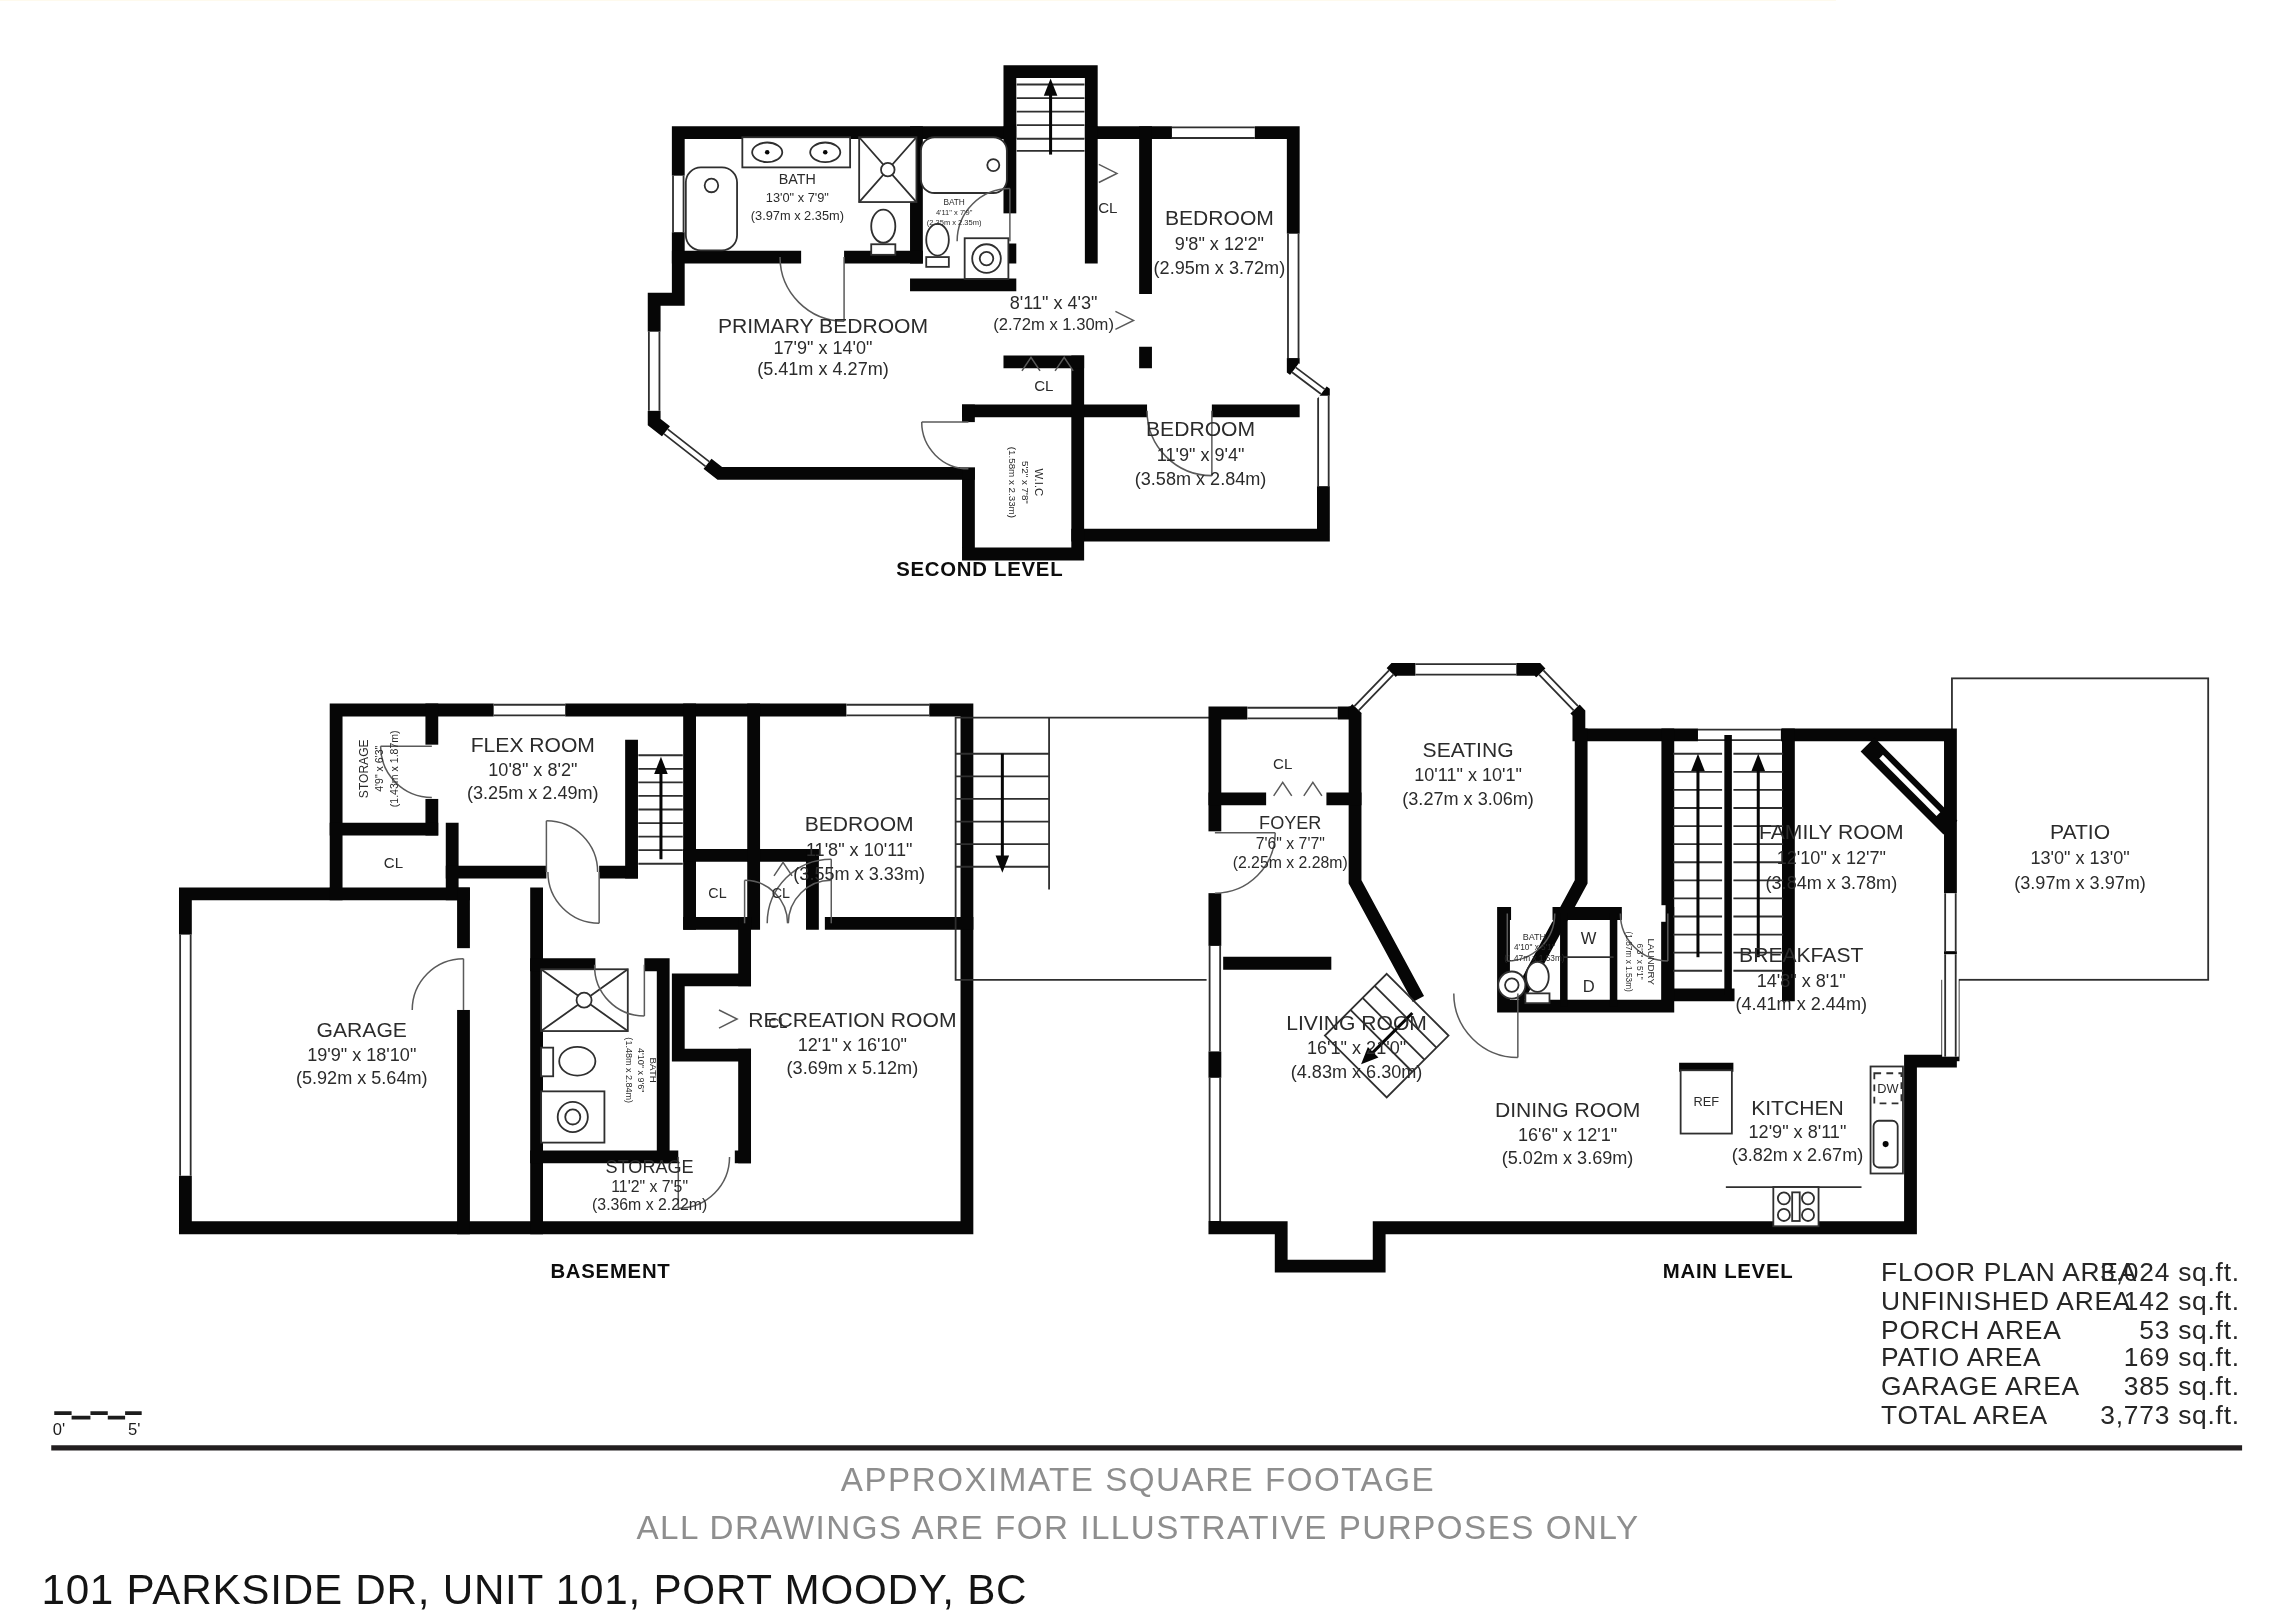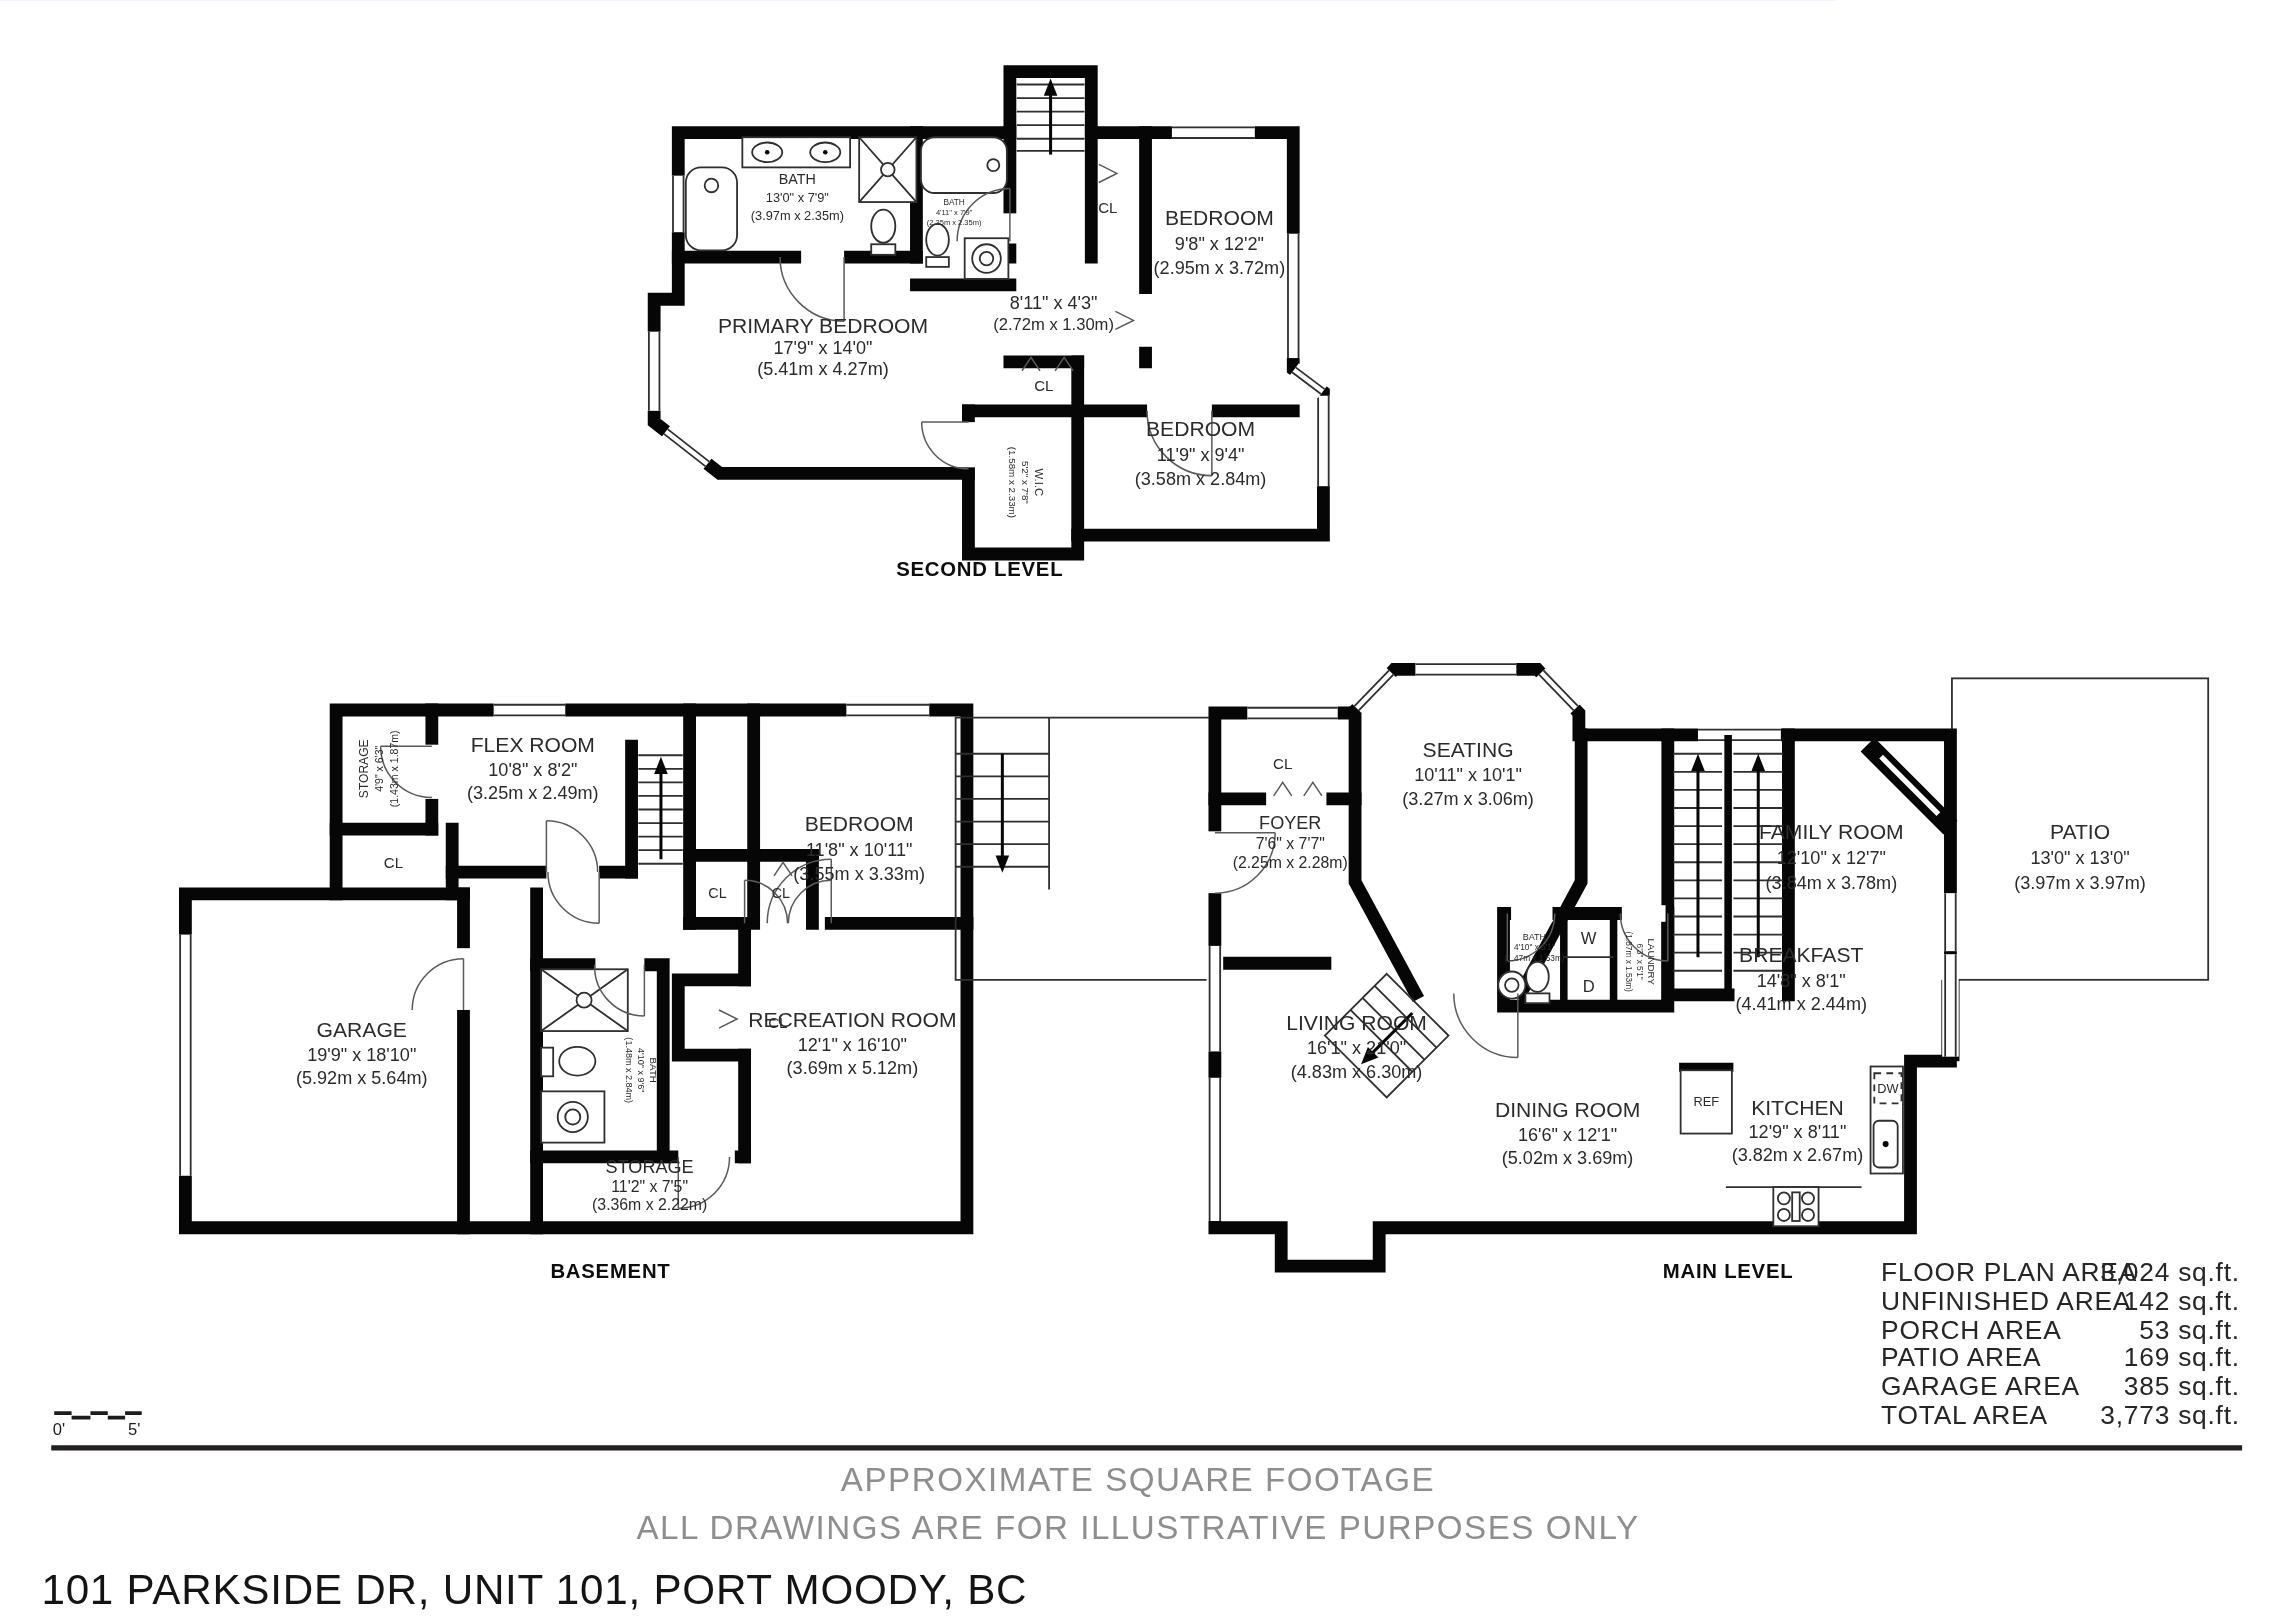--- a/index.html
+++ b/index.html
@@ -1,16 +1,16 @@
 <!DOCTYPE html>
 <html style="font-size:12px"><head>
 <meta charset="utf-8">
 <style>
   html,body{margin:0;padding:0;background:#ffffff;}
-  .sheet{width:1836px;height:1622px;position:relative;background:#8b5cf6;}
+  .sheet{width:1836px;height:1622px;position:relative;background:#eab308;}
   svg{display:block;}
   text{font-family:"Liberation Sans", sans-serif; fill:#2b2b2b; text-anchor:middle;}
   .w17{stroke:#060606;stroke-width:17;fill:none;stroke-linejoin:miter;stroke-linecap:square;}
   .w10{stroke:#060606;stroke-width:10;fill:none;stroke-linecap:butt;}
   .w12{stroke:#060606;stroke-width:12;fill:none;stroke-linecap:butt;}
   .tl{stroke:#2f2f2f;stroke-width:2.4;fill:none;}
   .fx{stroke:#2f2f2f;stroke-width:2.4;fill:#fff;}
   .wht{fill:#ffffff;stroke:none;}
   .blk{fill:#060606;stroke:none;}
   .arc{stroke:#5a5a5a;stroke-width:2;fill:none;}

